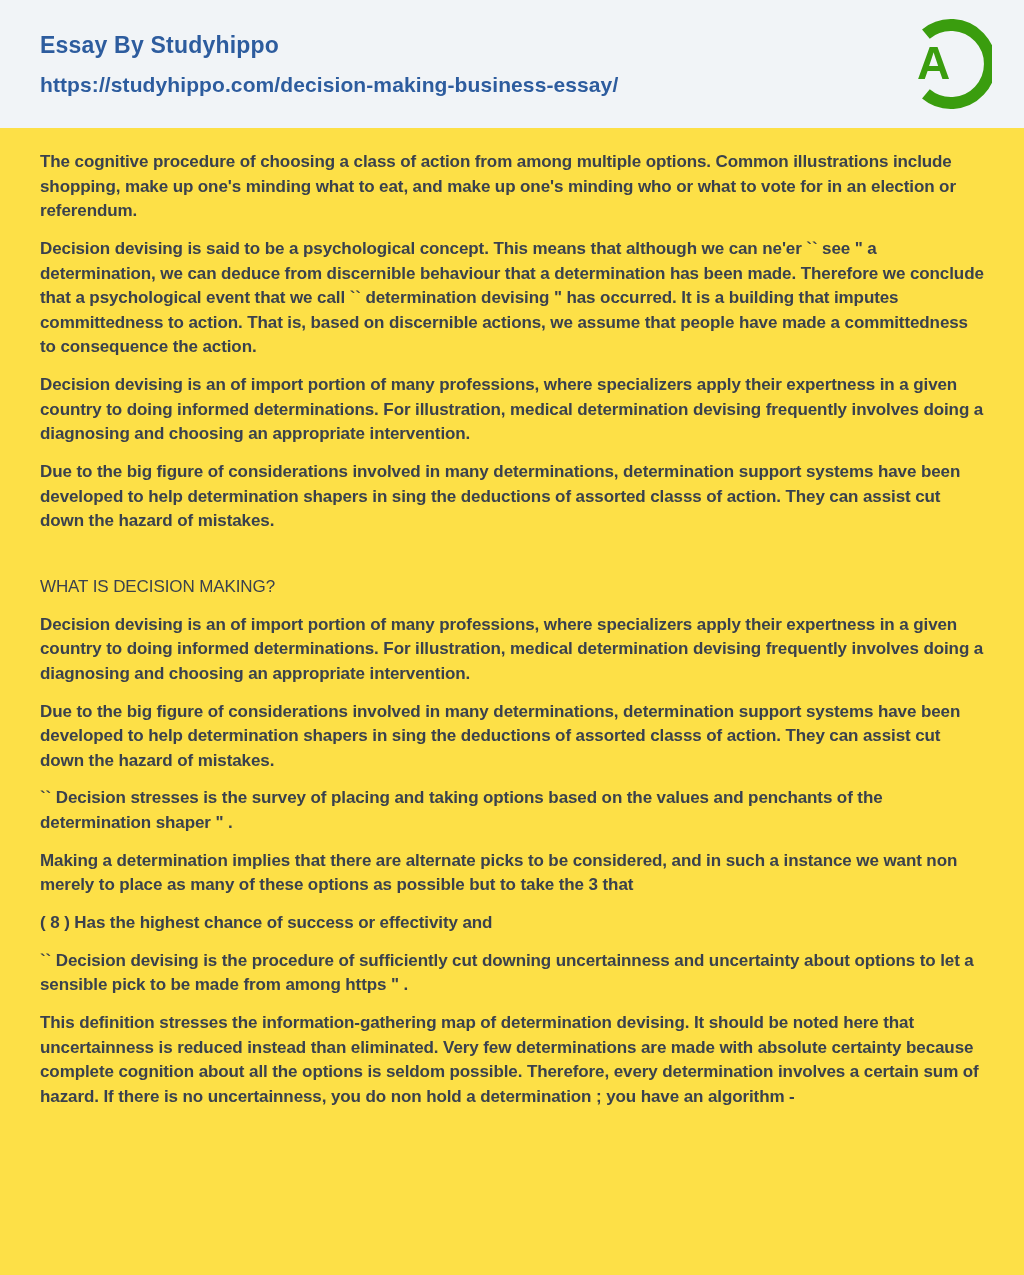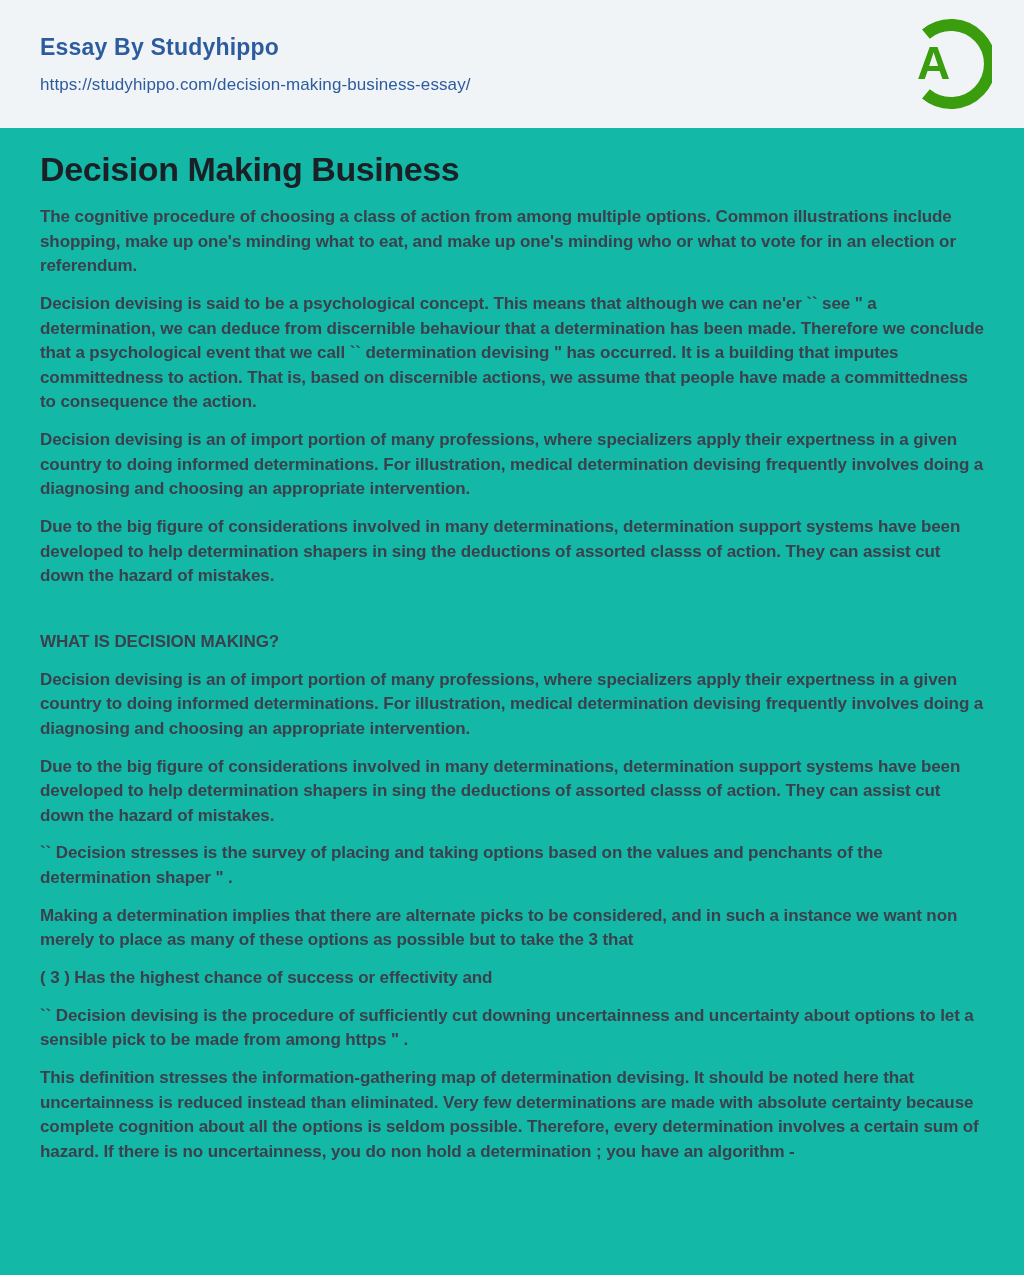--- a/index.html
+++ b/index.html
@@ -6,42 +6,42 @@
   html, body { background: #ffffff; }
   body {
     width: 1024px;
     height: 1275px;
     font-family: "Liberation Sans", "DejaVu Sans", sans-serif;
     overflow: hidden;
   }
   .page {
     width: 1024px;
     height: 1275px;
-    background: #14b8a6;
+    background: #fde047;
   }
   .header {
     width: 100%;
     height: 128px;
     background: #f1f4f7;
     display: flex;
     align-items: center;
     justify-content: space-between;
     padding: 0 32px 0 40px;
   }
   .header-text { display: flex; flex-direction: column; gap: 14px; }
   .site-label {
     color: #2d5c9e;
     font-size: 23px;
     font-weight: 700;
     letter-spacing: 0.2px;
   }
   .site-url {
     color: #2d5c9e;
-    font-size: 17px;
-    font-weight: 400;
+    font-size: 21px;
+    font-weight: 700;
     text-decoration: none;
     letter-spacing: 0.1px;
   }
   .logo { width: 88px; height: 96px; display: block; }
   .main { padding: 22px 40px 0 40px; }
   .essay-title {
     color: #1b2026;
     font-size: 34px;
     font-weight: 700;
     letter-spacing: -0.4px;
@@ -50,50 +50,49 @@
   .block {
     color: #3a414d;
     font-size: 17px;
     font-weight: 700;
     line-height: 1.45;
     letter-spacing: -0.1px;
     margin-bottom: 13px;
   }
   .section-heading {
     
-    font-weight: 700;
+    font-weight: 400;
     margin-top: 41px;
   }
 </style>
 </head>
 <body>
 
 <div class="page">
 
   <div class="header">
     <div class="header-text">
       <div class="site-label">Essay By Studyhippo</div>
       <a class="site-url">https://studyhippo.com/decision-making-business-essay/</a>
     </div>
     <svg class="logo" viewBox="0 0 88 96" aria-hidden="true">
       <path d="M 21.9 18.1 A 39 39 0 1 1 21.9 77.9" fill="none" stroke="#3a9d0e" stroke-width="12" stroke-linecap="butt"></path>
       <text x="29.5" y="63" text-anchor="middle" font-family="Liberation Sans, DejaVu Sans, sans-serif" font-size="46" font-weight="600" fill="#3a9d0e">A</text>
     </svg>
   </div>
 
   <div class="main">
-    <h1 class="essay-title">Decision Making Business</h1>
 
     <p class="block">The cognitive procedure of choosing a class of action from among multiple options. Common illustrations include shopping, make up one's minding what to eat, and make up one's minding who or what to vote for in an election or referendum.</p>
     <p class="block">Decision devising is said to be a psychological concept. This means that although we can ne'er `` see " a determination, we can deduce from discernible behaviour that a determination has been made. Therefore we conclude that a psychological event that we call `` determination devising " has occurred. It is a building that imputes committedness to action. That is, based on discernible actions, we assume that people have made a committedness to consequence the action.</p>
     <p class="block">Decision devising is an of import portion of many professions, where specializers apply their expertness in a given country to doing informed determinations. For illustration, medical determination devising frequently involves doing a diagnosing and choosing an appropriate intervention.</p>
     <p class="block">Due to the big figure of considerations involved in many determinations, determination support systems have been developed to help determination shapers in sing the deductions of assorted classs of action. They can assist cut down the hazard of mistakes.</p>
     <h2 class="block section-heading">WHAT IS DECISION MAKING?</h2>
     <p class="block">Decision devising is an of import portion of many professions, where specializers apply their expertness in a given country to doing informed determinations. For illustration, medical determination devising frequently involves doing a diagnosing and choosing an appropriate intervention.</p>
     <p class="block">Due to the big figure of considerations involved in many determinations, determination support systems have been developed to help determination shapers in sing the deductions of assorted classs of action. They can assist cut down the hazard of mistakes.</p>
     <p class="block">`` Decision stresses is the survey of placing and taking options based on the values and penchants of the determination shaper " .</p>
     <p class="block">Making a determination implies that there are alternate picks to be considered, and in such a instance we want non merely to place as many of these options as possible but to take the 3 that</p>
-    <p class="block">( 3 ) Has the highest chance of success or effectivity and</p>
+    <p class="block">( 8 ) Has the highest chance of success or effectivity and</p>
     <p class="block">`` Decision devising is the procedure of sufficiently cut downing uncertainness and uncertainty about options to let a sensible pick to be made from among https " .</p>
     <p class="block">This definition stresses the information-gathering map of determination devising. It should be noted here that uncertainness is reduced instead than eliminated. Very few determinations are made with absolute certainty because complete cognition about all the options is seldom possible. Therefore, every determination involves a certain sum of hazard. If there is no uncertainness, you do non hold a determination ; you have an algorithm -</p>
   </div>
 
 </div>
 
 </body></html>

